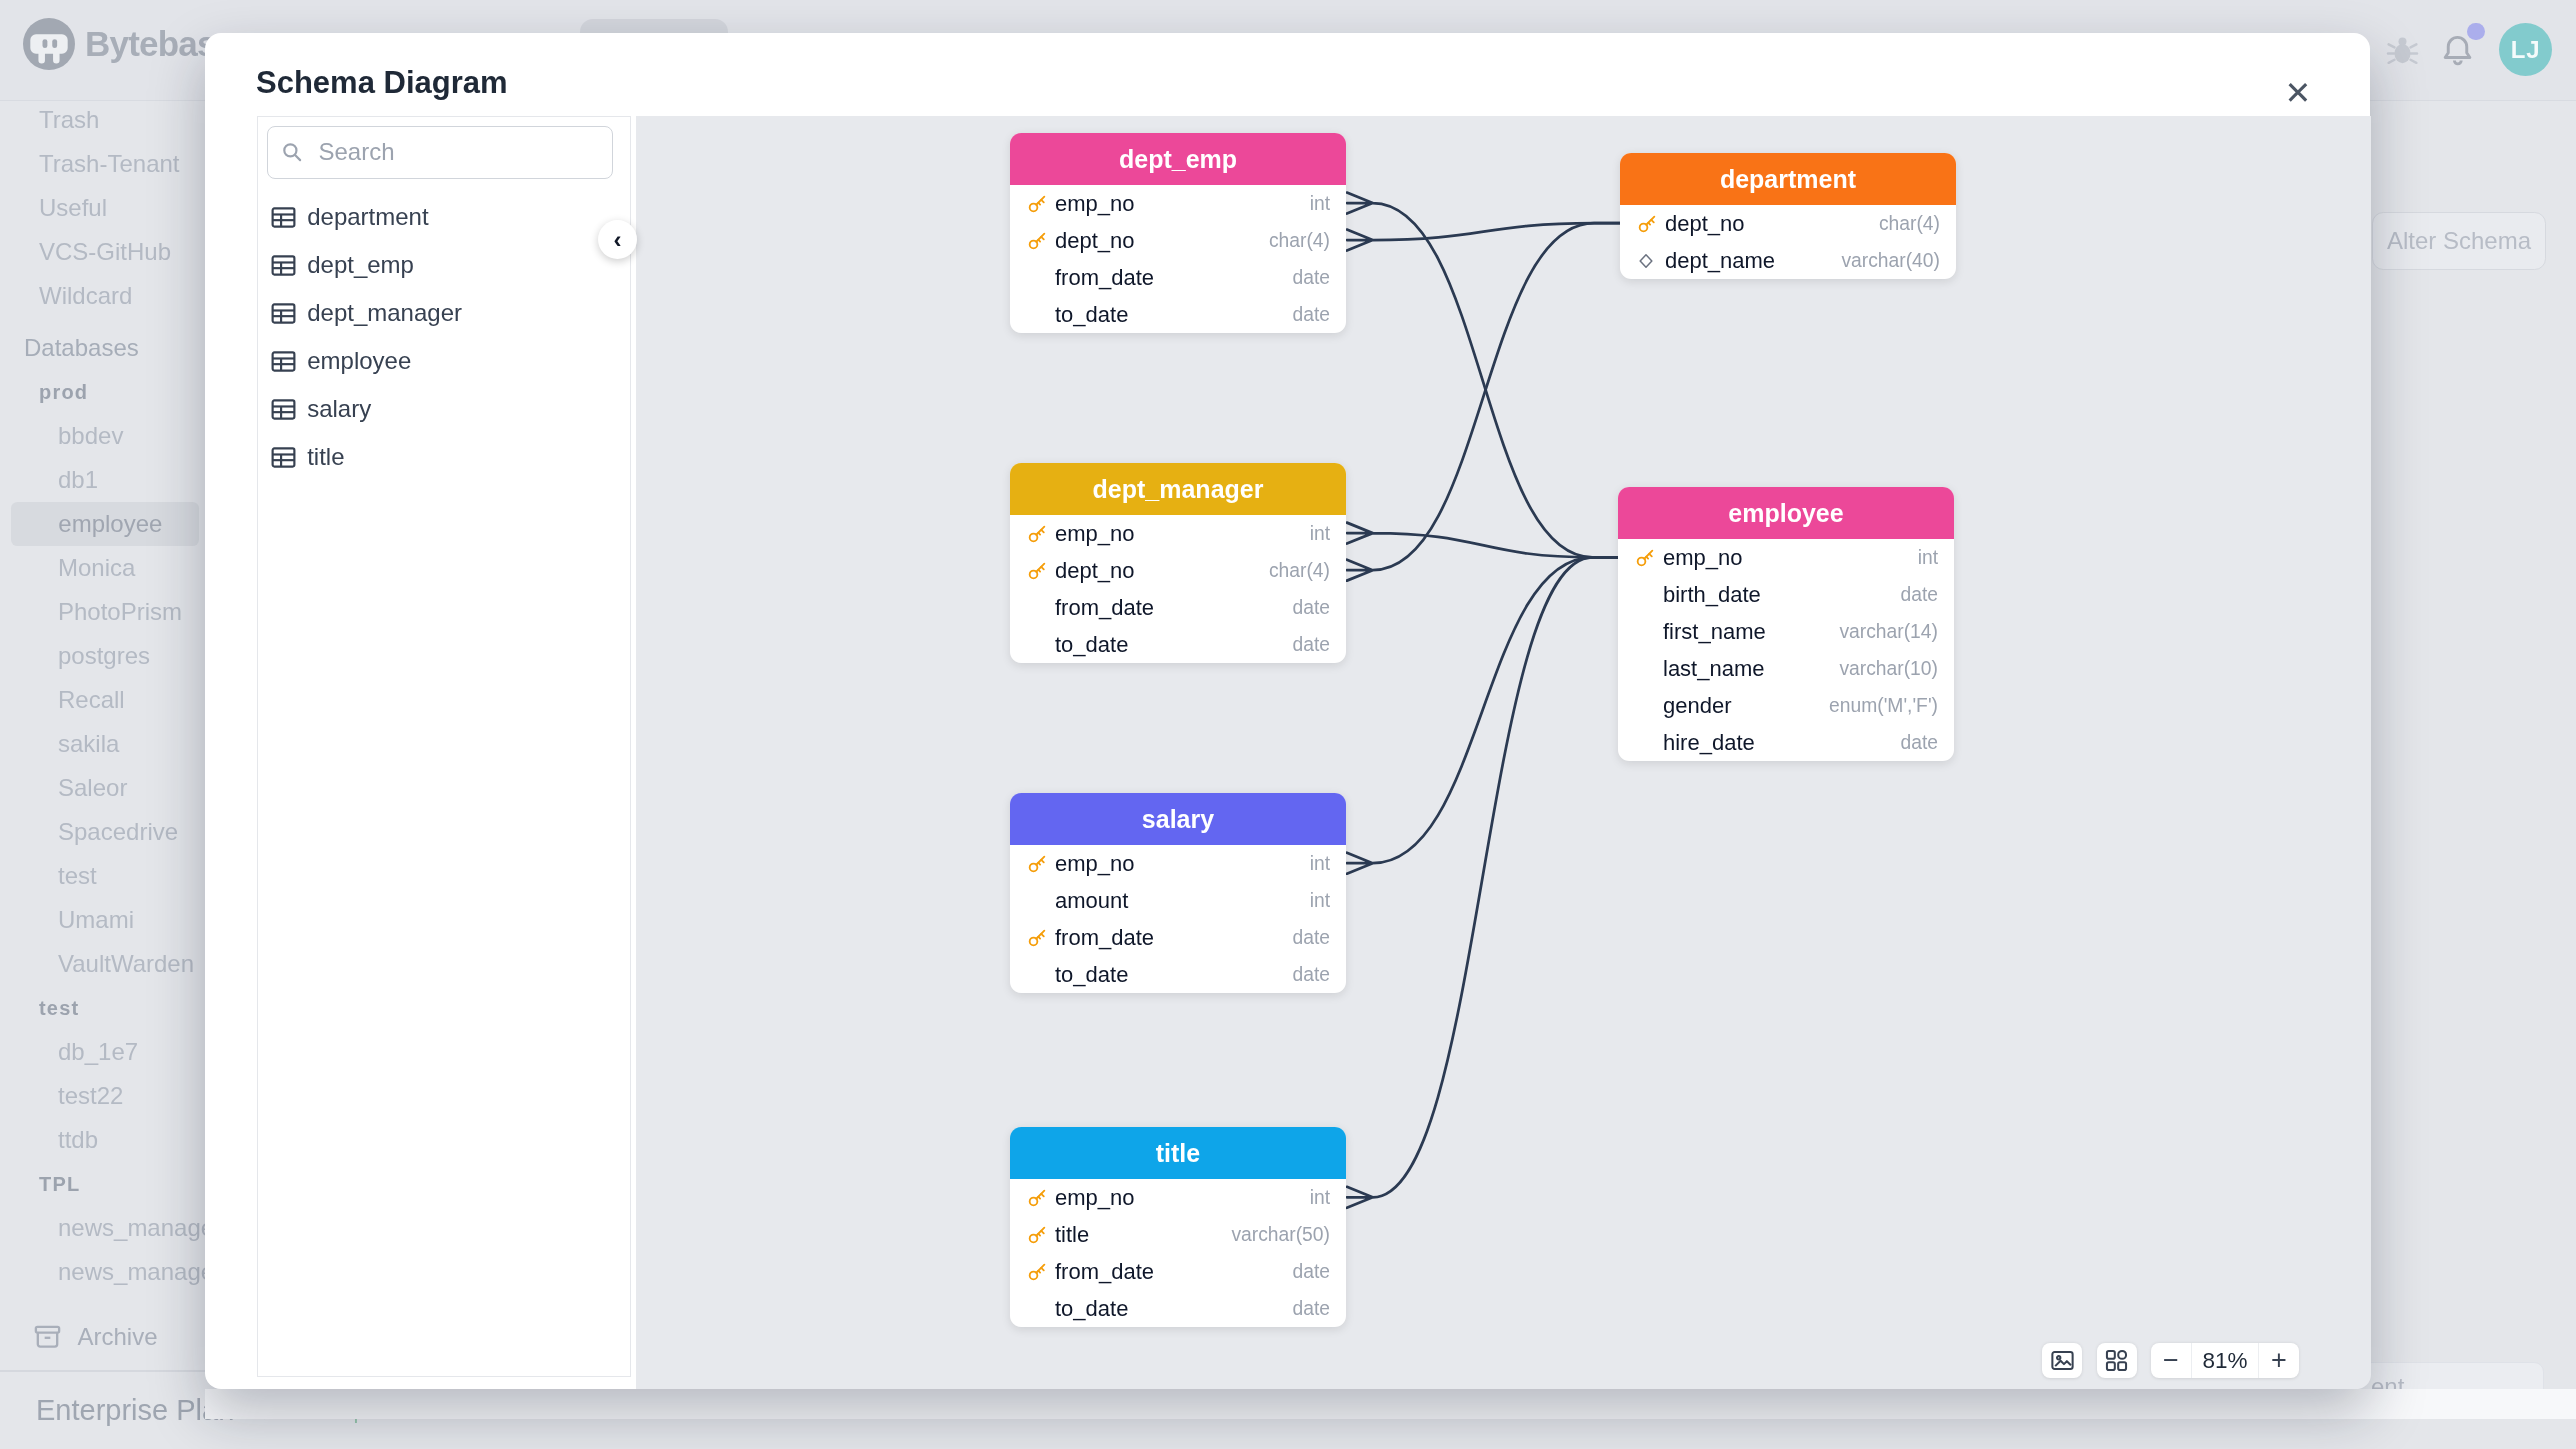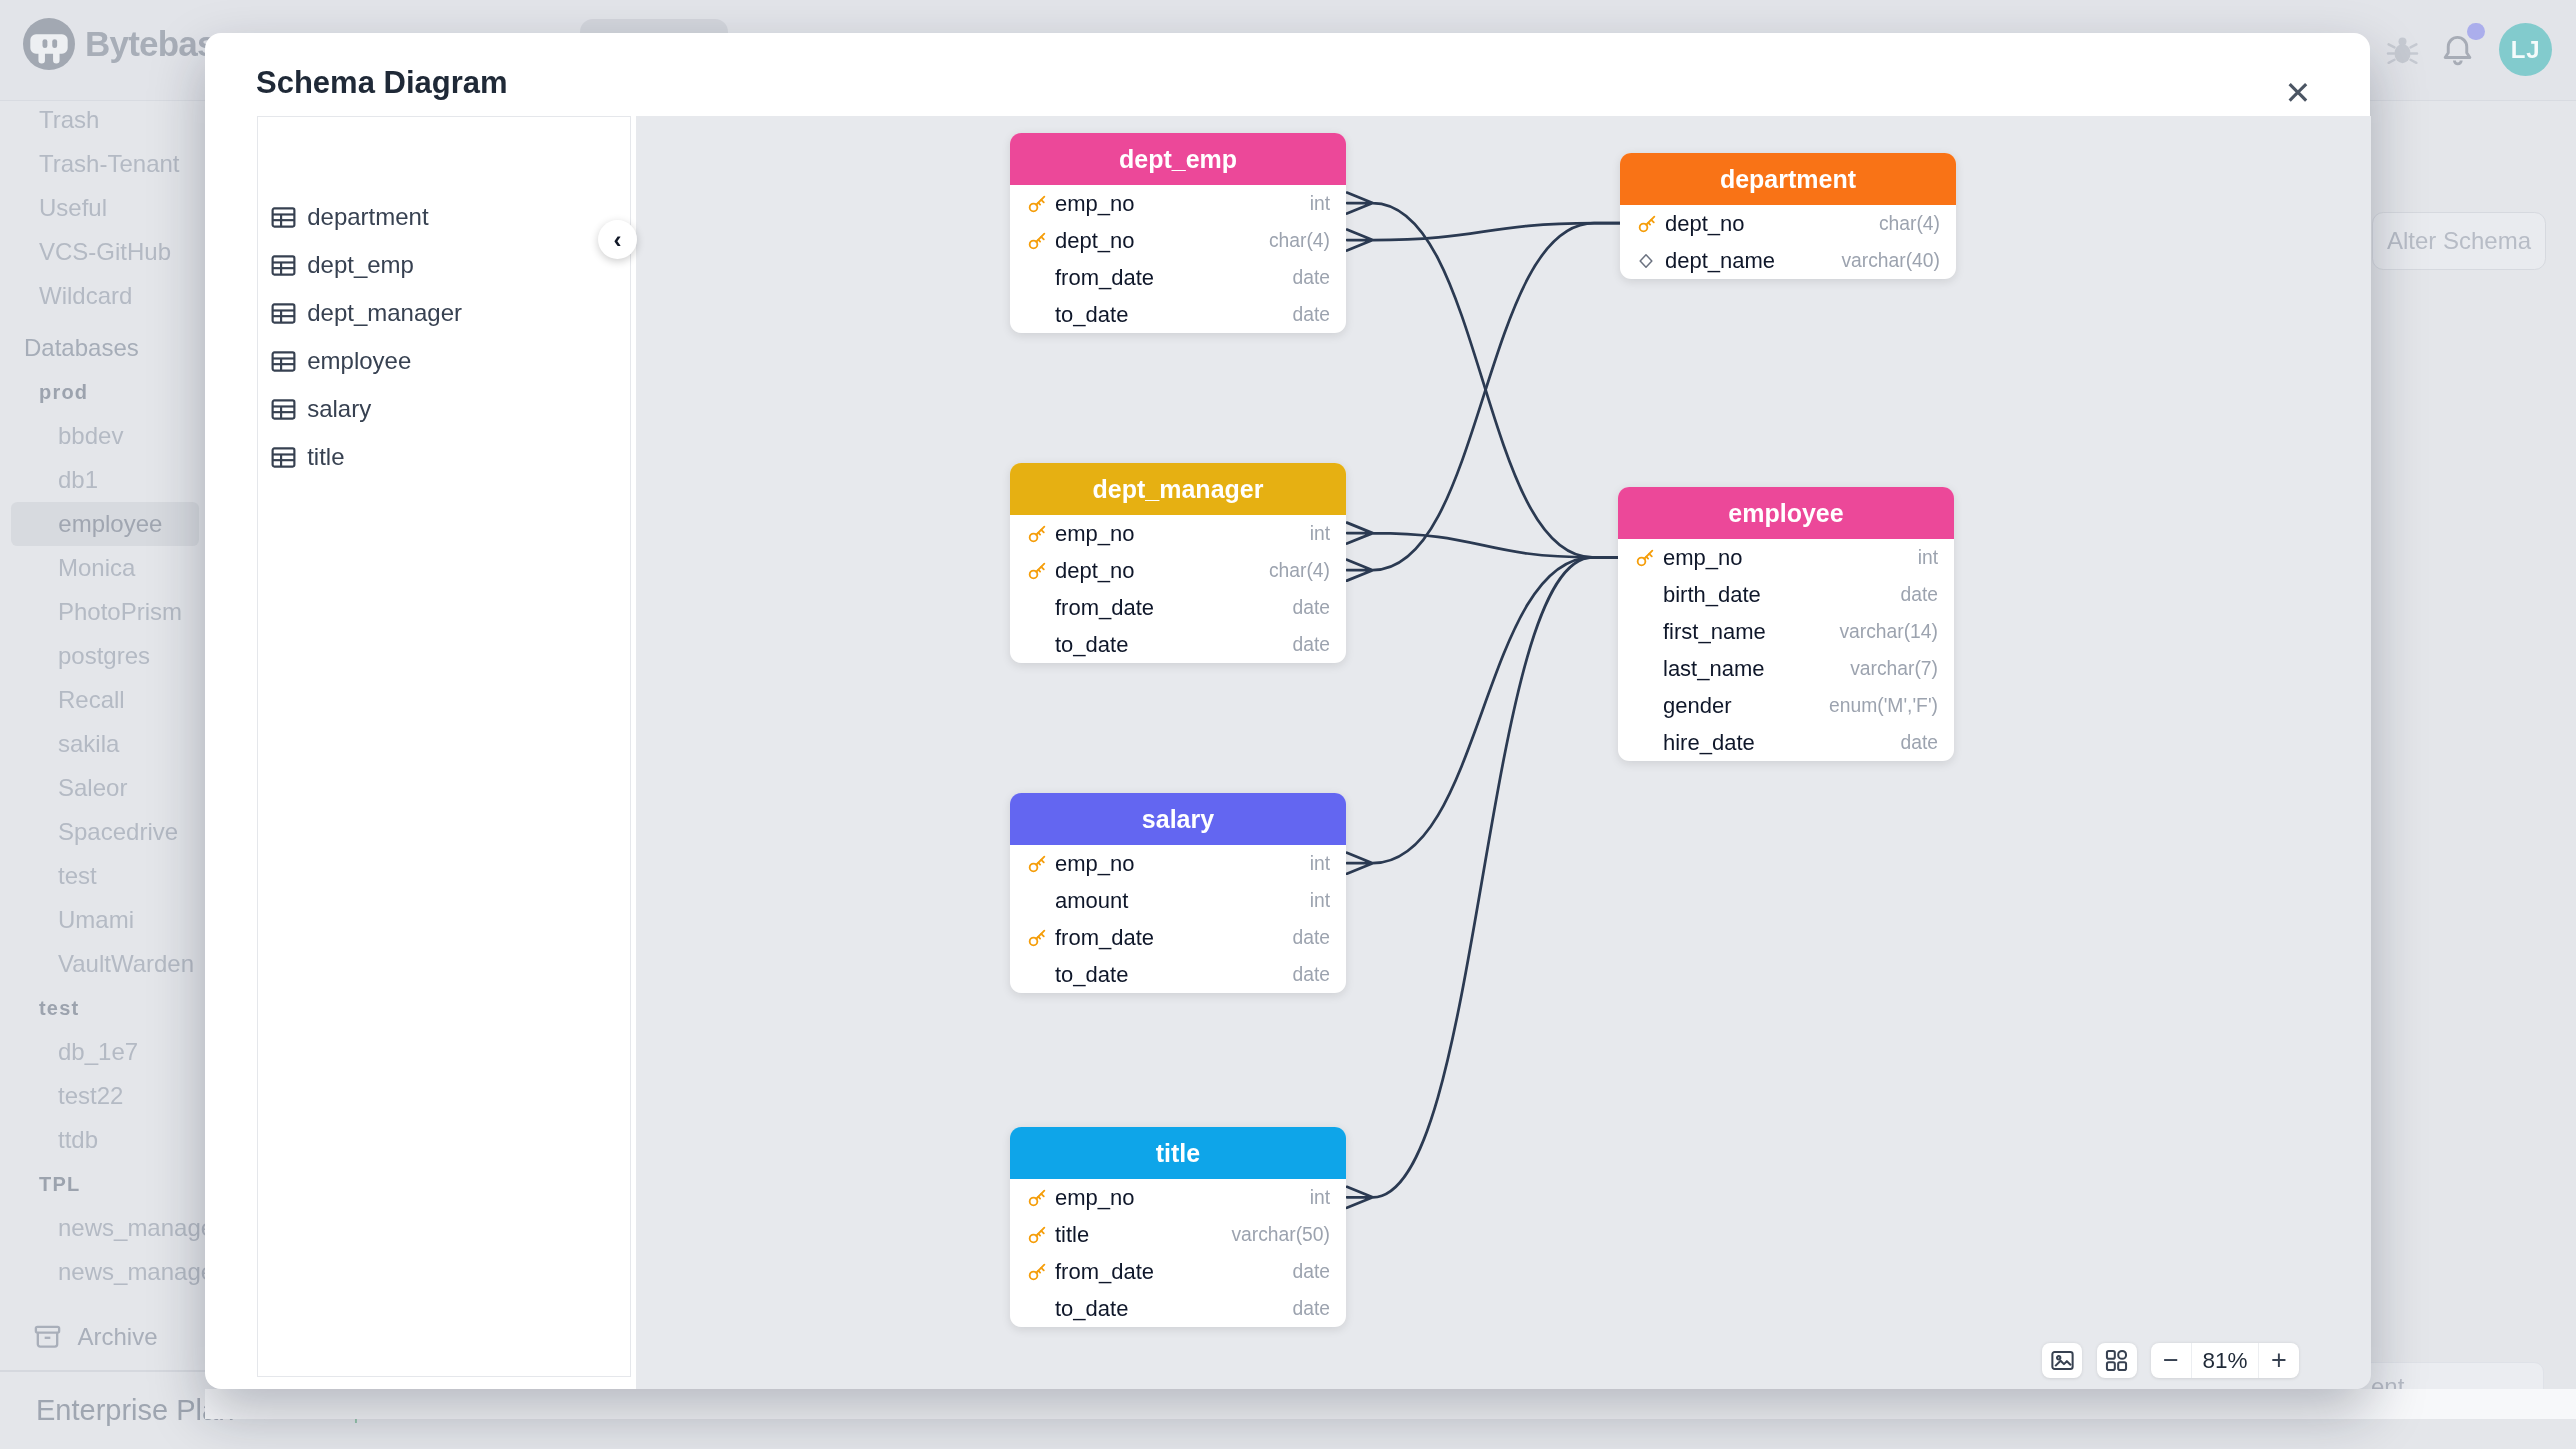--- a/index.html
+++ b/index.html
@@ -180,20 +180,27 @@
   <div class="ent-text">ent</div>
 
   <div class="bottom-band"></div>
 </div>
 
 <div class="modal">
   <div class="modal-title">Schema Diagram</div>
   <div class="close-btn">✕</div>
 
   <div class="panel">
+    <div class="search-box">
+      <svg width="26" height="26" viewBox="0 0 24 24">
+        <circle cx="10.5" cy="10.5" r="5.6" fill="none" stroke="#9CA3AF" stroke-width="2"></circle>
+        <line x1="14.8" y1="14.8" x2="19.5" y2="19.5" stroke="#9CA3AF" stroke-width="2" stroke-linecap="round"></line>
+      </svg>
+      <input value="" placeholder="Search" style="">
+    </div>
     <div class="tbl-list" id="table-list">
         <div class="tbl-row">
           <svg viewBox="0 0 24 24" width="29" height="29">
             <g fill="none" stroke="#374151" stroke-width="1.8">
               <rect x="3" y="4.5" width="18" height="15" rx="1.4"></rect>
               <line x1="3" y1="9.5" x2="21" y2="9.5"></line>
               <line x1="3" y1="14.2" x2="21" y2="14.2"></line>
               <line x1="10" y1="9.5" x2="10" y2="19.5"></line>
             </g>
           </svg>
@@ -401,21 +408,21 @@
             <span class="fld-type">date</span>
           </div>
           <div class="card-row">
             <span class="fld-icon"></span>
             <span class="fld-name">first_name</span>
             <span class="fld-type">varchar(14)</span>
           </div>
           <div class="card-row">
             <span class="fld-icon"></span>
             <span class="fld-name">last_name</span>
-            <span class="fld-type">varchar(7)</span>
+            <span class="fld-type">varchar(10)</span>
           </div>
           <div class="card-row">
             <span class="fld-icon"></span>
             <span class="fld-name">gender</span>
             <span class="fld-type">enum('M','F')</span>
           </div>
           <div class="card-row">
             <span class="fld-icon"></span>
             <span class="fld-name">hire_date</span>
             <span class="fld-type">date</span>

